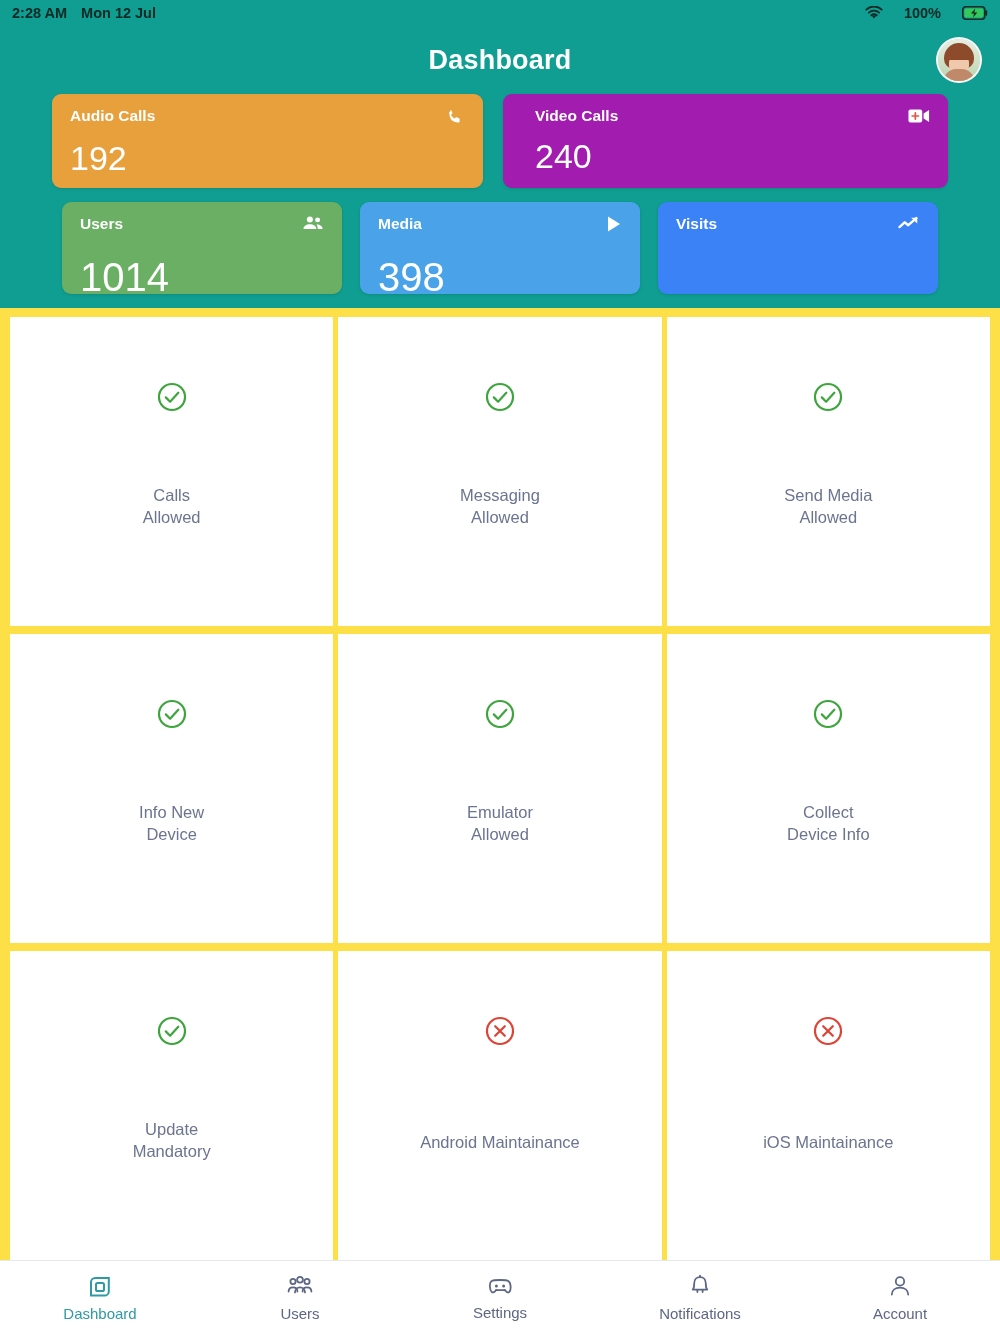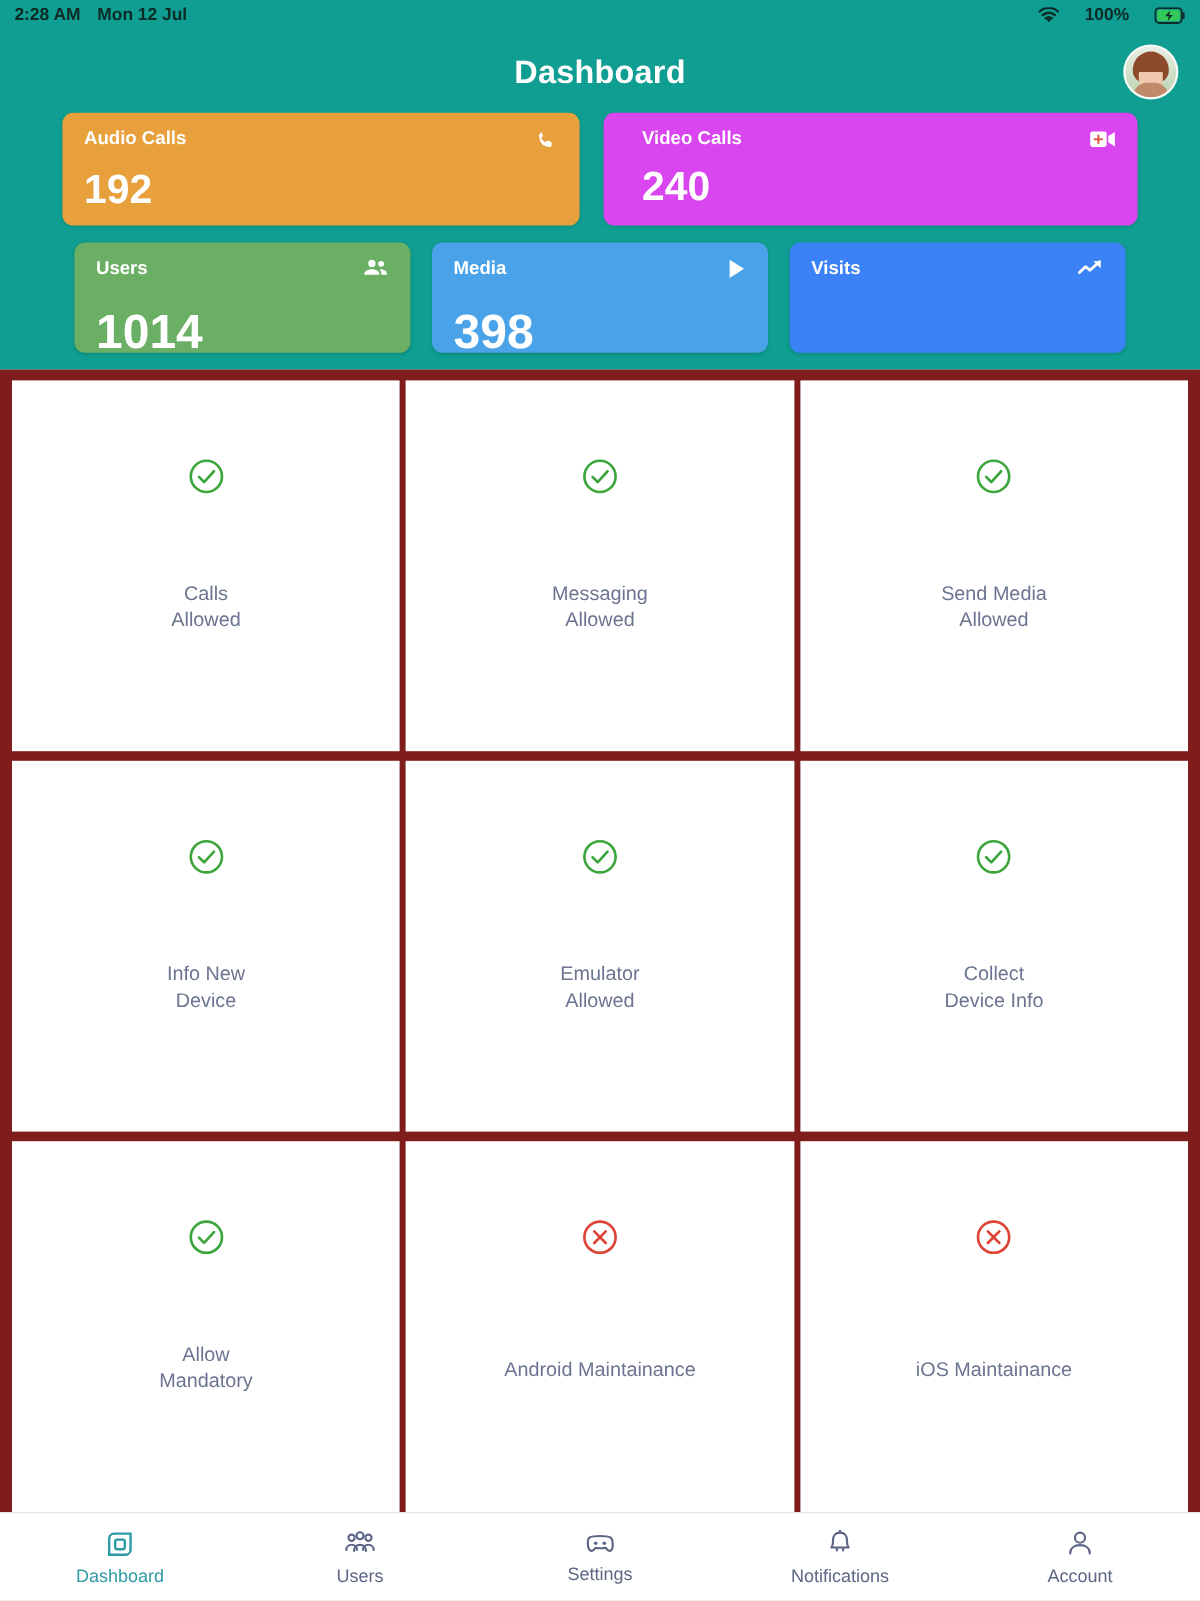--- a/index.html
+++ b/index.html
@@ -40,26 +40,26 @@
   .stat-row { display:flex; padding:0 52px; gap:20px; }
   .stat-row.row2 { padding:0 62px; gap:18px; margin-top:14px; }
   .stat-card {
     border-radius:9px; padding:13px 18px 16px 18px; color:#fff; position:relative;
     box-shadow:0 1px 3px rgba(0,0,0,.12);
   }
   .stat-row.row1 .stat-card { flex:1; height:94px; }
   .stat-row.row2 .stat-card { flex:1; height:92px; }
   .stat-head { display:flex; align-items:flex-start; justify-content:space-between; }
   .stat-label { font-size:15.5px; font-weight:700; }
-  .stat-value { font-size:34px; font-weight:700; line-height:1; margin-top:14px; }
+  .stat-value { font-size:34px; font-weight:400; line-height:1; margin-top:14px; }
   .stat-row.row2 .stat-value { font-size:40px; margin-top:24px; }
   .stat-icon svg { display:block; }
 
   
-  .grid-area { flex:1; background:#7f1d1d; padding:9px 10px 0 10px; display:flex; flex-direction:column; gap:8px; }
+  .grid-area { flex:1; background:#fde047; padding:9px 10px 0 10px; display:flex; flex-direction:column; gap:8px; }
   .grid-row { flex:1; display:flex; gap:5px; }
   .tile {
     flex:1; background:#ffffff; display:flex; flex-direction:column;
     align-items:center; justify-content:flex-start; padding-top:64px;
   }
   .tile-icon { margin-bottom:0; }
   .tile-icon svg { display:block; }
   .tile-label {
     margin-top:72px; text-align:center; color:#6b7490; font-size:16.5px;
     line-height:1.32; font-weight:400;
@@ -129,21 +129,21 @@
         <div class="stat-head">
           <span class="stat-label">Audio Calls</span>
           <span class="stat-icon">
             <svg width="20" height="20" viewBox="0 0 24 24">
                 <path d="M6.6 3.5c.5 0 .9.3 1.1.8l1.1 2.7c.2.5.05 1-.35 1.3l-1.3 1c.9 2 2.6 3.7 4.6 4.6l1-1.3c.3-.4.8-.55 1.3-.35l2.7 1.1c.5.2.8.6.8 1.1v2.6c0 .9-.75 1.6-1.65 1.5C8.7 18 5.9 15.2 5 7.1 4.9 6.2 5.6 5.5 6.5 5.5z" fill="#ffffff"></path>
               </svg>
           </span>
         </div>
         <div class="stat-value">192</div>
       </div>
-      <div class="stat-card" style="background:#d946ef;padding-left:32px;">
+      <div class="stat-card" style="background:#a21caf;padding-left:32px;">
         <div class="stat-head">
           <span class="stat-label">Video Calls</span>
           <span class="stat-icon">
             <svg width="22" height="18" viewBox="0 0 24 18">
                 <rect x="0.5" y="2" width="15" height="14" rx="2.2" fill="#ffffff"></rect>
                 <path d="M17 6.2l6-3.8v13.2l-6-3.8z" fill="#ffffff"></path>
                 <path d="M8 5.6v6.8M4.6 9h6.8" stroke="#e0574a" stroke-width="1.9" stroke-linecap="round"></path>
               </svg>
           </span>
         </div>
@@ -273,21 +273,21 @@
 
     <div class="grid-row">
       <div class="tile">
         <span class="tile-icon">
           <svg width="32" height="32" viewBox="0 0 32 32">
               <circle cx="16" cy="16" r="13" fill="none" stroke="#3ca53c" stroke-width="2.2"></circle>
               <path d="M9.8 16.4l4.3 4.3 8.2-9" stroke="#3ca53c" stroke-width="2.2" fill="none" stroke-linecap="round" stroke-linejoin="round"></path>
             </svg>
         </span>
         <div class="tile-label">
-          <div>Allow</div>
+          <div>Update</div>
           <div>Mandatory</div>
         </div>
       </div>
       <div class="tile single">
         <span class="tile-icon">
           <svg width="32" height="32" viewBox="0 0 32 32">
               <circle cx="16" cy="16" r="13" fill="none" stroke="#de4436" stroke-width="2.2"></circle>
               <path d="M11.2 11.2l9.6 9.6M20.8 11.2l-9.6 9.6" stroke="#de4436" stroke-width="2.2" stroke-linecap="round"></path>
             </svg>
         </span>

